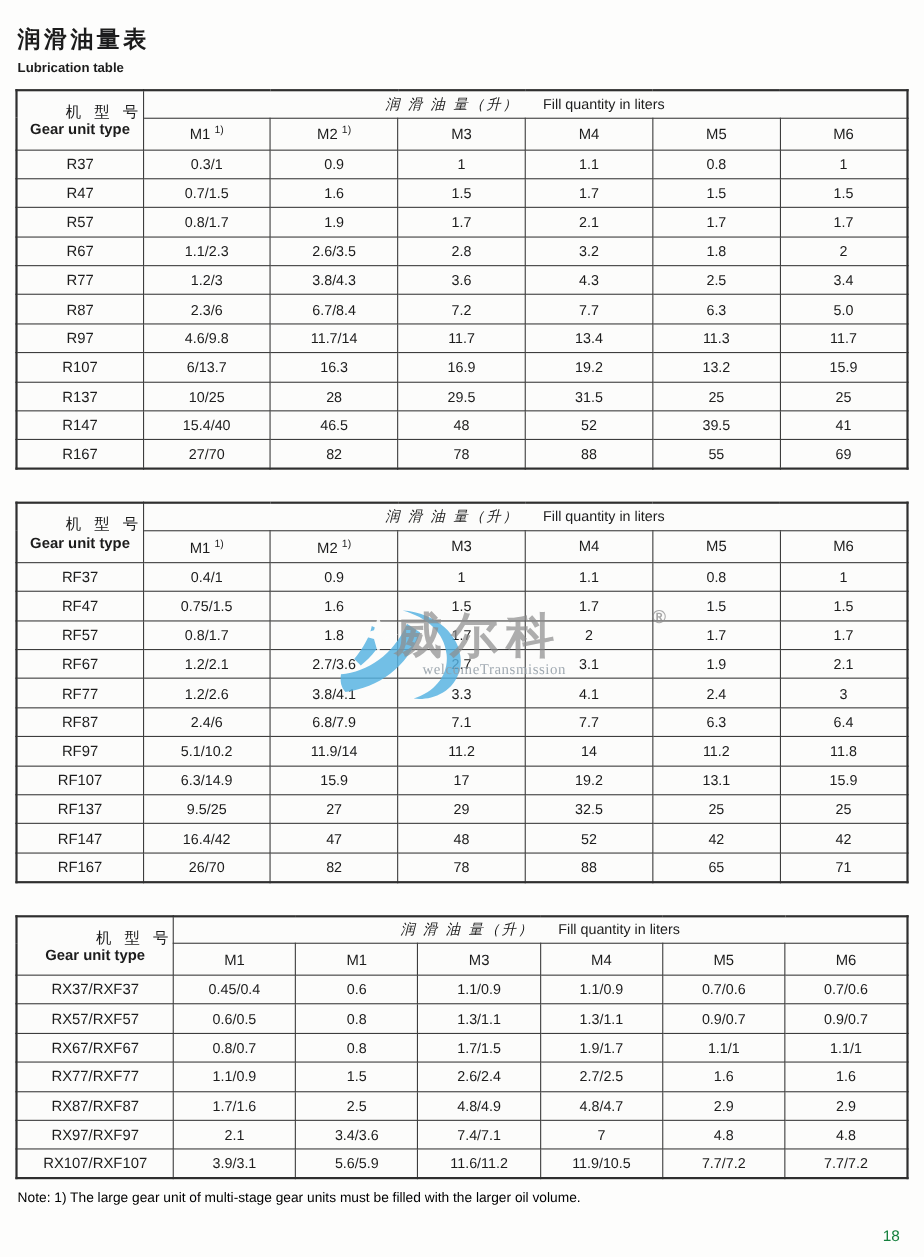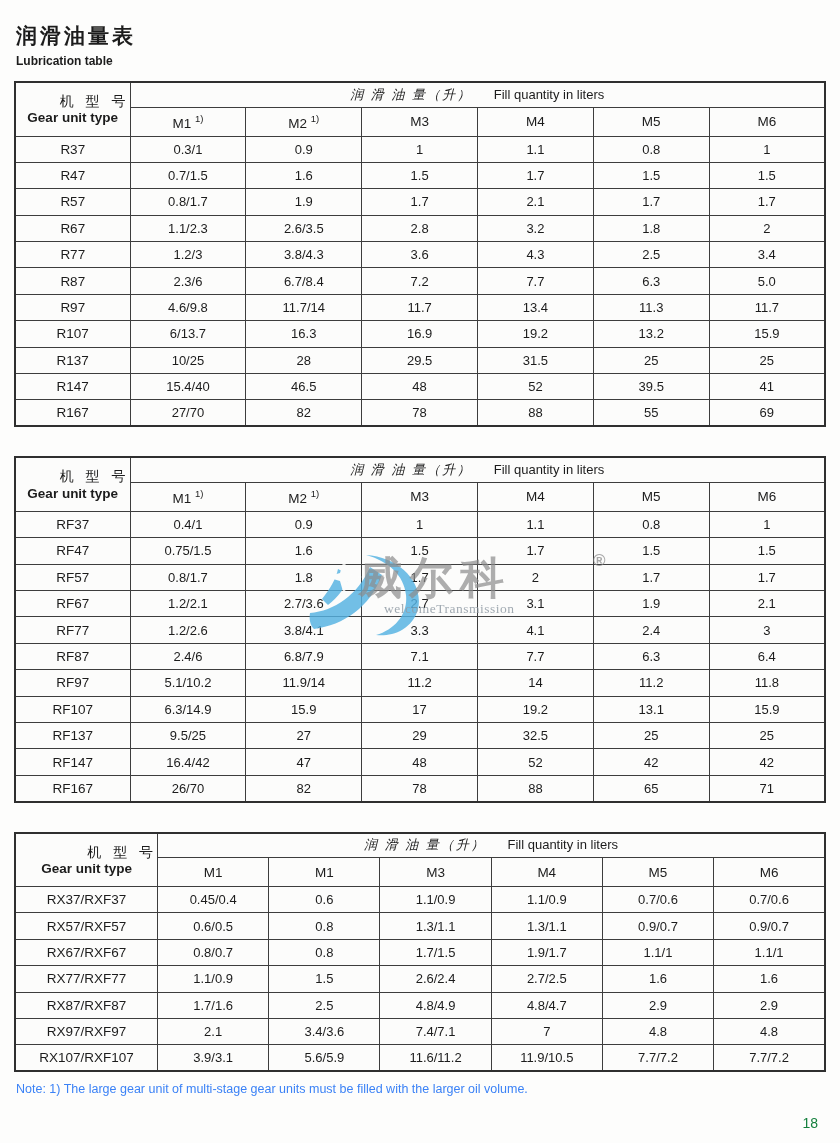--- a/index.html
+++ b/index.html
@@ -61,21 +61,21 @@
     font-size:17px;font-weight:bold;color:rgba(140,140,140,0.75);
   }
   .wm-en{
     position:absolute;left:84px;top:52px;
     font-family:"Liberation Serif", serif;
     font-size:13.5px;color:rgba(145,155,165,0.85);
     letter-spacing:0.5px;white-space:nowrap;
   }
   .notes{margin-top:6px;}
   .note-zh{font-size:12.5px;font-weight:bold;letter-spacing:1px;margin:0 0 2px 2px;}
-  .note-en{font-size:12.5px;margin:0 0 0 2px;color:#3b82f6;}
+  .note-en{font-size:12.5px;margin:0 0 0 2px;color:#000000;}
   .pagenum{
     position:absolute;right:22px;bottom:12px;
     font-size:14px;color:#15803d;
   }
 </style>
 </head>
 <body>
 
 <div class="page">
 

